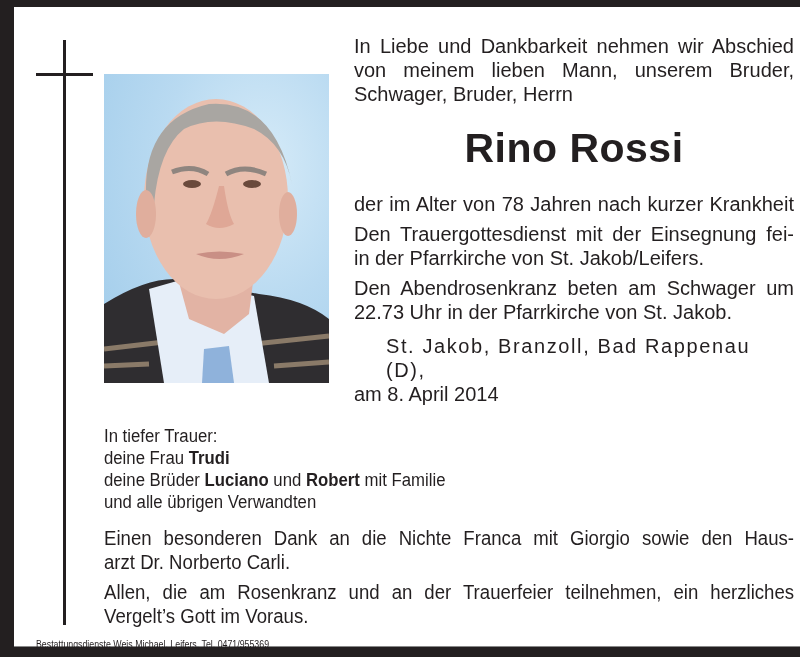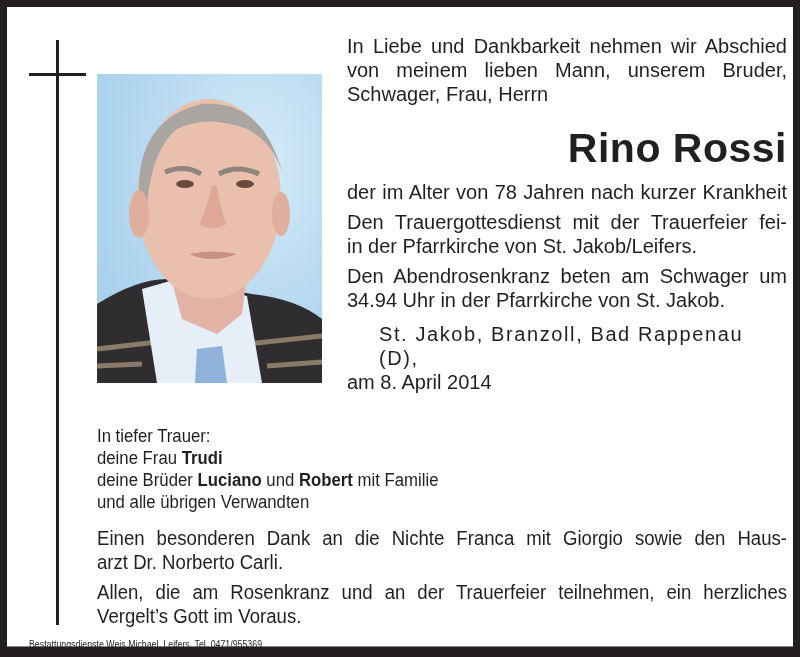--- a/index.html
+++ b/index.html
@@ -6,21 +6,21 @@
   body {
     width: 800px; height: 657px;
     background: #231f20;
     position: relative;
     overflow: hidden;
     font-family: "Liberation Sans", "DejaVu Sans", sans-serif;
     color: #231f20;
   }
   .card {
     position: absolute;
-    left: 7px; top: 7px;
+    left: 14px; top: 7px;
     width: 786px; height: 640px;
     background: #ffffff;
     box-shadow: inset 0 -1px 0 #888;
   }
   .cross-v {
     position: absolute; left: 49px; top: 33px;
     width: 3px; height: 585px; background: #231f20;
   }
   .cross-h {
     position: absolute; left: 22px; top: 66px;
@@ -35,21 +35,21 @@
   .photo svg { display: block; }
   .right-col {
     position: absolute; left: 340px; top: 27px; width: 440px;
     font-size: 20px; line-height: 24px;
   }
   .justify-full { text-align: justify; text-align-last: justify; }
   .intro { margin: 0; }
   .name {
     margin: 18px 0 0 0;
     font-size: 41px; line-height: 48px; font-weight: bold;
-    text-align: right; letter-spacing: 0.5px;
+    text-align: center; letter-spacing: 0.5px;
   }
   .p { margin: 0; }
   .block2 { margin-top: 6px; }
   .place { letter-spacing: 1.6px; margin-left: 32px; }
   .mourn {
     position: absolute; left: 90px; top: 418px; width: 500px;
     font-size: 18px; line-height: 22px;
     transform: scaleX(0.93); transform-origin: left top;
   }
   .mourn b { font-weight: bold; }
@@ -102,37 +102,37 @@
       <path d="M115 112 Q108 140 102 150 Q115 158 130 150 Q124 140 120 112" fill="#dfa796"></path>
 
       <path d="M92 180 Q115 175 140 180 Q115 190 92 180 Z" fill="#c98f85"></path>
     </svg>
   </div>
 
   <div class="right-col">
     <div class="intro">
       <div class="justify-full">In Liebe und Dankbarkeit nehmen wir Abschied</div>
       <div class="justify-full">von meinem lieben Mann, unserem Bruder,</div>
-      <div>Schwager, Frau, Herrn</div>
+      <div>Schwager, Bruder, Herrn</div>
     </div>
 
     <div class="name">Rino Rossi</div>
 
-    <div class="p" style="margin-top:8px">
+    <div class="p" style="margin-top:20px">
       <div class="justify-full">der im Alter von 78 Jahren nach kurzer Krankheit</div>
     </div>
 
     <div class="p block2">
-      <div class="justify-full">Den Trauergottesdienst mit der Trauerfeier fei-</div>
+      <div class="justify-full">Den Trauergottesdienst mit der Einsegnung fei-</div>
       <div>in der Pfarrkirche von St. Jakob/Leifers.</div>
     </div>
 
     <div class="p block2">
       <div class="justify-full">Den Abendrosenkranz beten am Schwager um</div>
-      <div>34.94 Uhr in der Pfarrkirche von St. Jakob.</div>
+      <div>22.73 Uhr in der Pfarrkirche von St. Jakob.</div>
     </div>
 
     <div class="p" style="margin-top:10px">
       <div class="place">St. Jakob, Branzoll, Bad Rappenau (D),</div>
       <div>am 8. April 2014</div>
     </div>
   </div>
 
   <div class="mourn">
     <div>In tiefer Trauer:</div>

